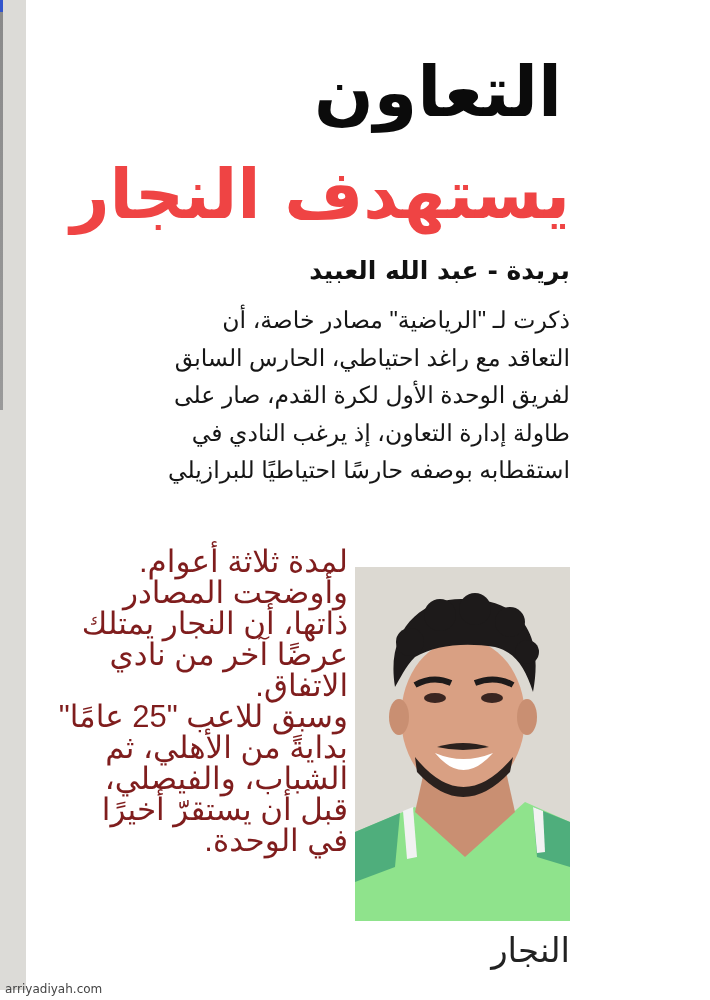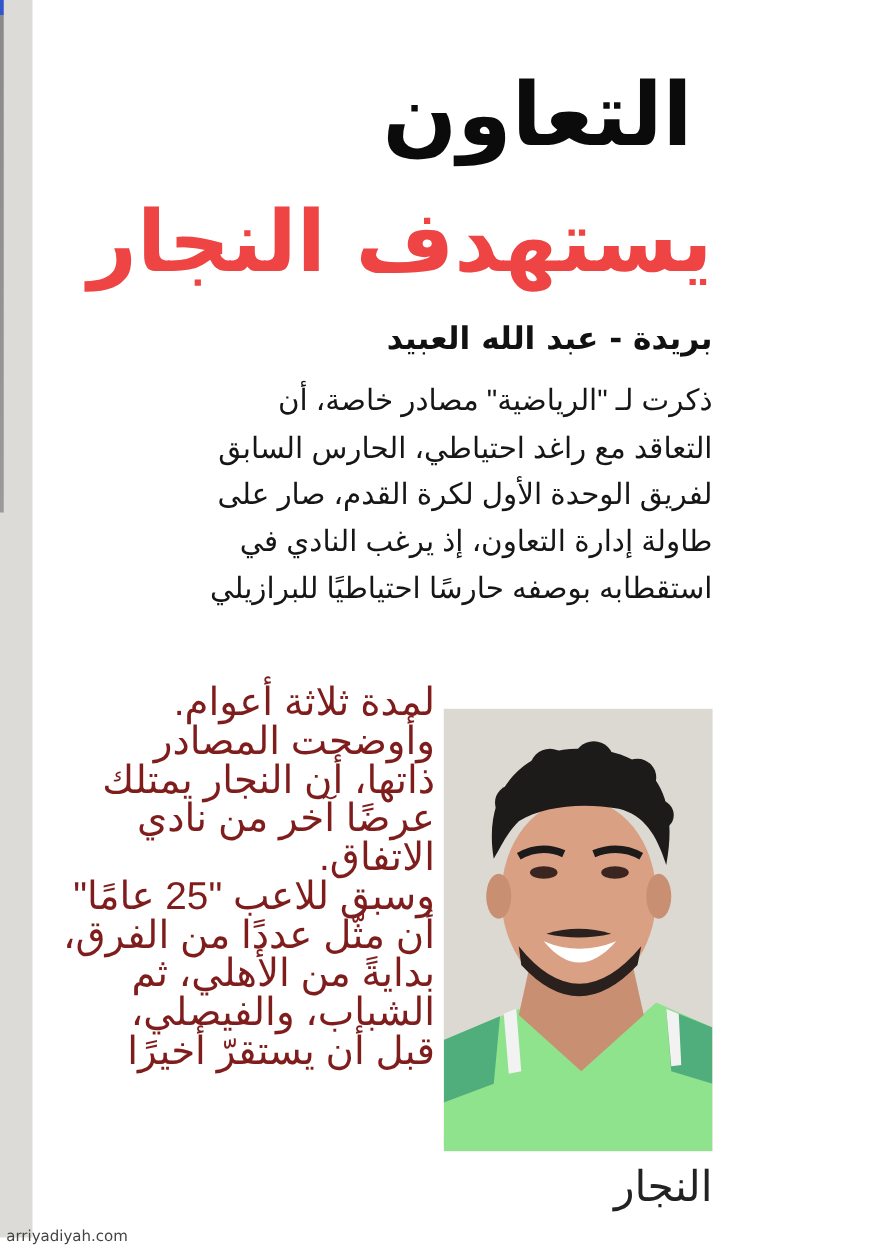--- a/index.html
+++ b/index.html
@@ -14,21 +14,21 @@
     }
     .left-strip-border {
       position: absolute; left: 0; top: 0; width: 3px; height: 410px;
       background: linear-gradient(#3355cc 0, #3355cc 12px, #8a8a8a 12px, #9a9a9a 100%);
     }
     .article {
       position: absolute; left: 60px; top: 0; width: 510px; height: 1000px;
       direction: rtl;
     }
     .headline-main {
-      position: absolute; right: 16px; top: 52px;
+      position: absolute; right: 8px; top: 52px;
       font-size: 70px; font-weight: bold; color: #0b0b0b; line-height: 80px;
       letter-spacing: -1px;
     }
     .headline-sub {
       position: absolute; right: 0; top: 150px;
       font-size: 68px; font-weight: bold; color: #ef4444; line-height: 90px;
     }
     .byline {
       position: absolute; right: 0; top: 254px;
       font-size: 25px; font-weight: bold; color: #111; line-height: 34px;
@@ -82,24 +82,24 @@
     <span class="line">استقطابه بوصفه حارسًا احتياطيًا للبرازيلي</span>
   </div>
 
   <div class="body-narrow">
     <span class="line">لمدة ثلاثة أعوام.</span>
     <span class="line">وأوضحت المصادر</span>
     <span class="line">ذاتها، أن النجار يمتلك</span>
     <span class="line">عرضًا آخر من نادي</span>
     <span class="line">الاتفاق.</span>
     <span class="line">وسبق للاعب "25 عامًا"</span>
-    <span class="line">أن مثّل عددًا من الفرق،</span>
     <span class="line">بدايةً من الأهلي، ثم</span>
     <span class="line">الشباب، والفيصلي،</span>
     <span class="line">قبل أن يستقرّ أخيرًا</span>
+    <span class="line">في الوحدة.</span>
   </div>
 
   <div class="photo">
     <svg width="215" height="354" viewBox="0 0 215 354">
       <rect x="0" y="0" width="215" height="354" fill="#dcd9d2"></rect>
 
       <path d="M0 265 L60 240 L100 275 L130 270 L170 235 L215 255 L215 354 L0 354 Z" fill="#8fe38c"></path>
       <path d="M0 265 L45 246 L40 300 L0 315 Z" fill="#4fae7c"></path>
       <path d="M215 255 L178 240 L182 290 L215 300 Z" fill="#4fae7c"></path>
       <path d="M48 244 L58 240 L62 290 L52 292 Z" fill="#f2f2f2"></path>

